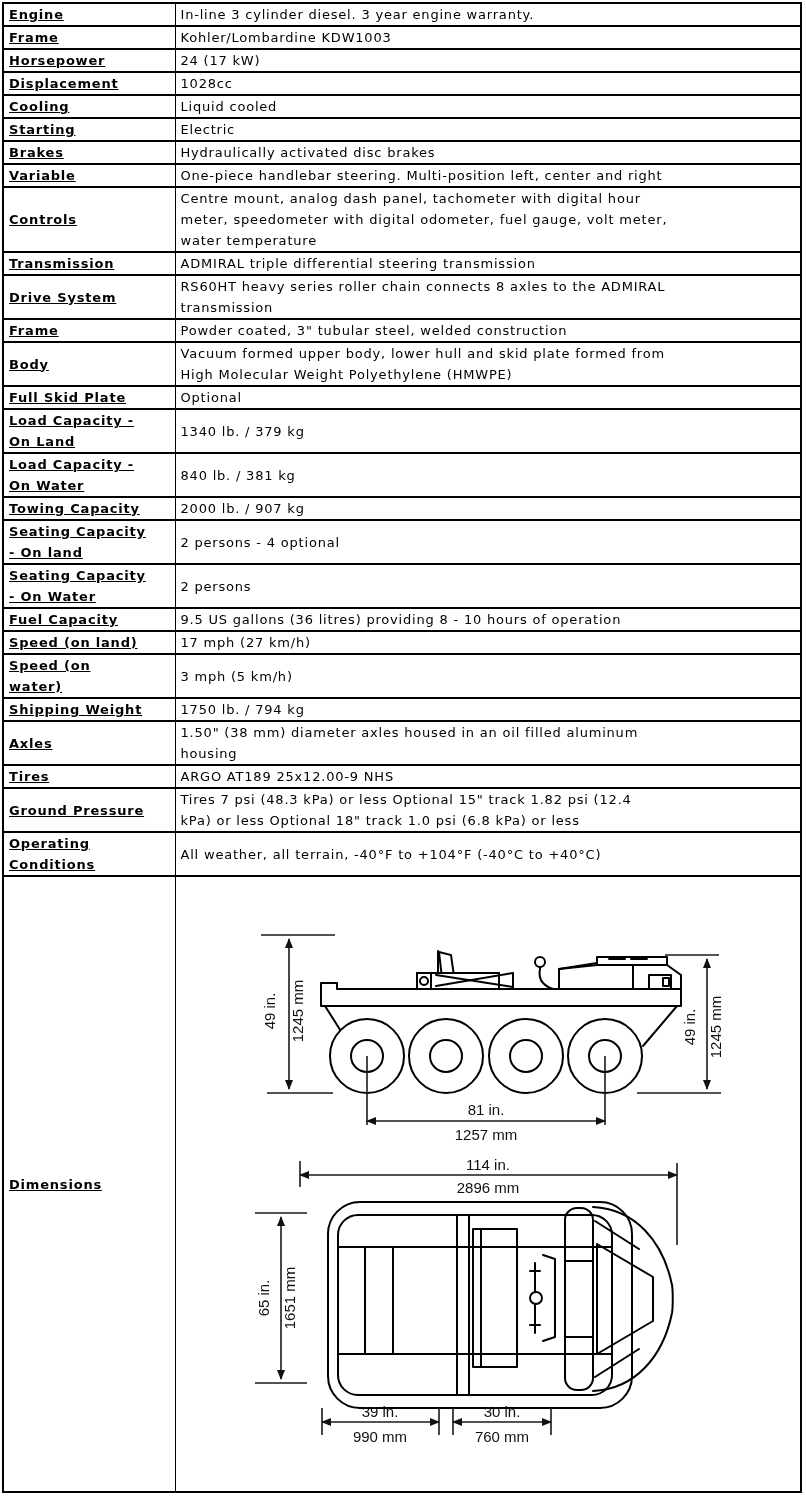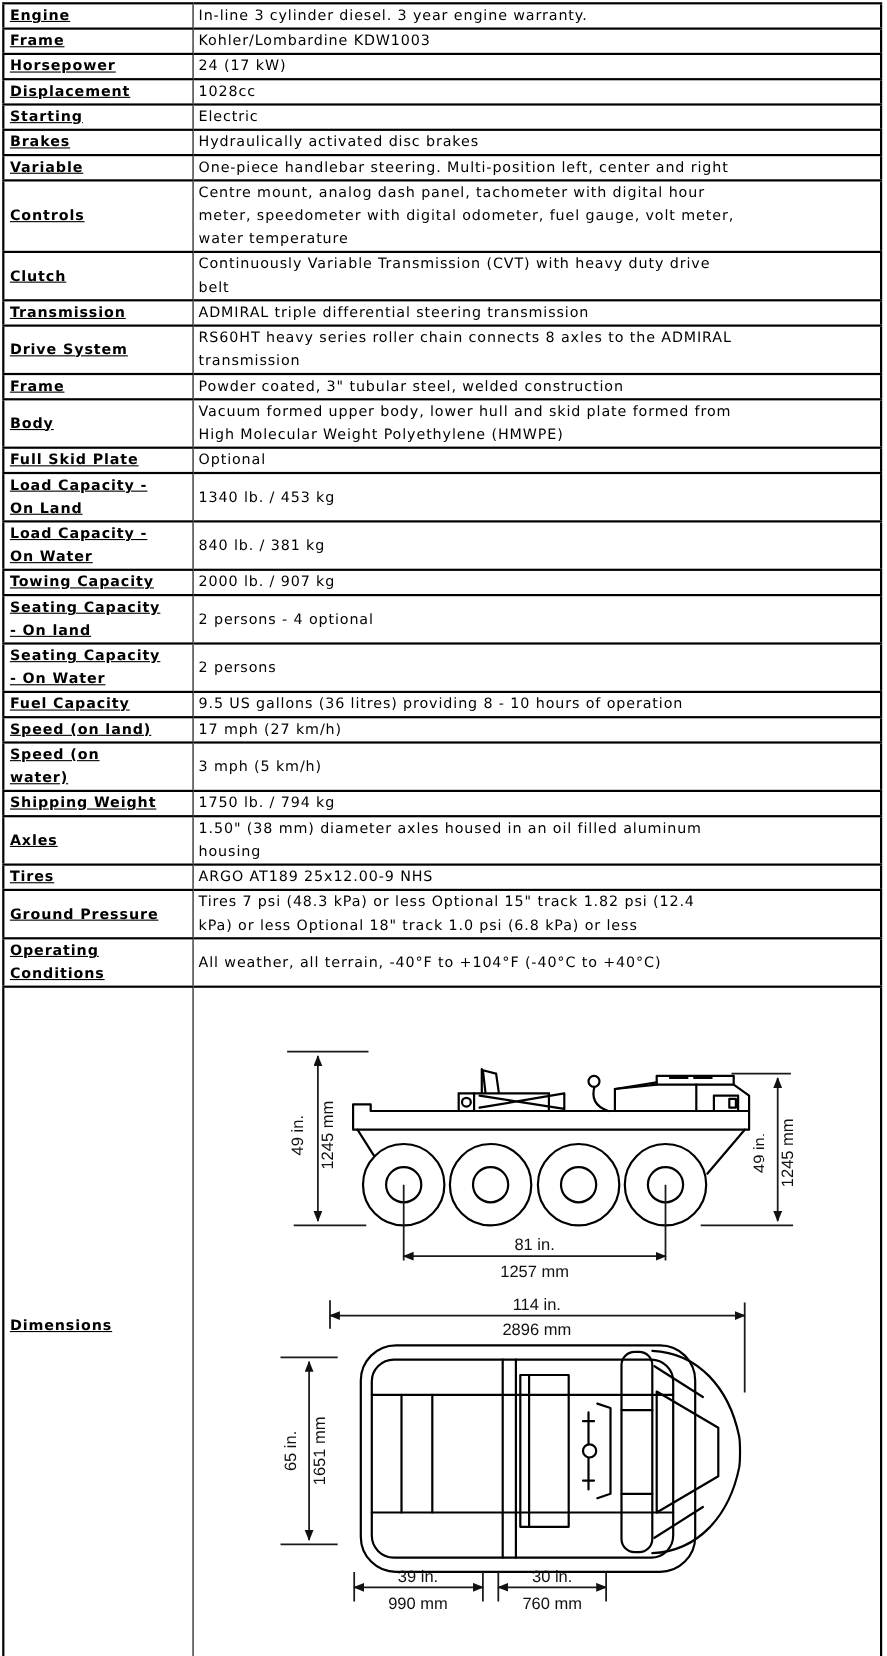--- a/index.html
+++ b/index.html
@@ -39,43 +39,42 @@
       </tr>
       <tr>
         <td class="lbl">Horsepower</td>
         <td class="val">24  (17 kW)</td>
       </tr>
       <tr>
         <td class="lbl">Displacement</td>
         <td class="val">1028cc</td>
       </tr>
       <tr>
+        <td class="lbl">Cooling</td>
+        <td class="val">Liquid cooled</td>
+      </tr>
+      <tr>
         <td class="lbl">Starting</td>
         <td class="val">Electric</td>
       </tr>
       <tr>
         <td class="lbl">Brakes</td>
         <td class="val">Hydraulically activated disc brakes</td>
       </tr>
       <tr>
         <td class="lbl">Variable</td>
         <td class="val">One-piece handlebar steering. Multi-position left, center and right</td>
       </tr>
       <tr>
         <td class="lbl">Controls</td>
         <td class="val">Centre mount, analog dash panel, tachometer with digital hour
 meter, speedometer with digital odometer, fuel gauge, volt meter,
 water temperature</td>
       </tr>
       <tr>
-        <td class="lbl">Clutch</td>
-        <td class="val">Continuously Variable Transmission (CVT) with heavy duty drive
-belt</td>
-      </tr>
-      <tr>
         <td class="lbl">Transmission</td>
         <td class="val">ADMIRAL triple differential steering transmission</td>
       </tr>
       <tr>
         <td class="lbl">Drive System</td>
         <td class="val">RS60HT heavy series roller chain connects 8 axles to the ADMIRAL
 transmission</td>
       </tr>
       <tr>
         <td class="lbl">Frame</td>
@@ -86,21 +85,21 @@
         <td class="val">Vacuum formed upper body, lower hull and skid plate formed from
 High Molecular Weight Polyethylene (HMWPE)</td>
       </tr>
       <tr>
         <td class="lbl">Full Skid Plate</td>
         <td class="val">Optional</td>
       </tr>
       <tr>
         <td class="lbl">Load Capacity -
 On Land</td>
-        <td class="val">1340 lb. / 453 kg</td>
+        <td class="val">1340 lb. / 379 kg</td>
       </tr>
       <tr>
         <td class="lbl">Load Capacity -
 On Water</td>
         <td class="val">840 lb. / 381 kg</td>
       </tr>
       <tr>
         <td class="lbl">Towing Capacity</td>
         <td class="val">2000 lb. / 907 kg</td>
       </tr>

